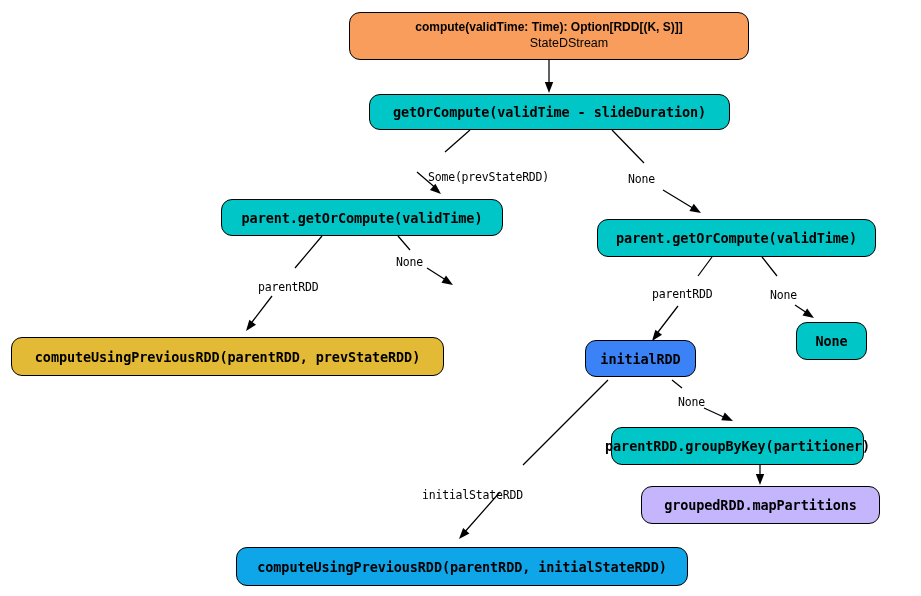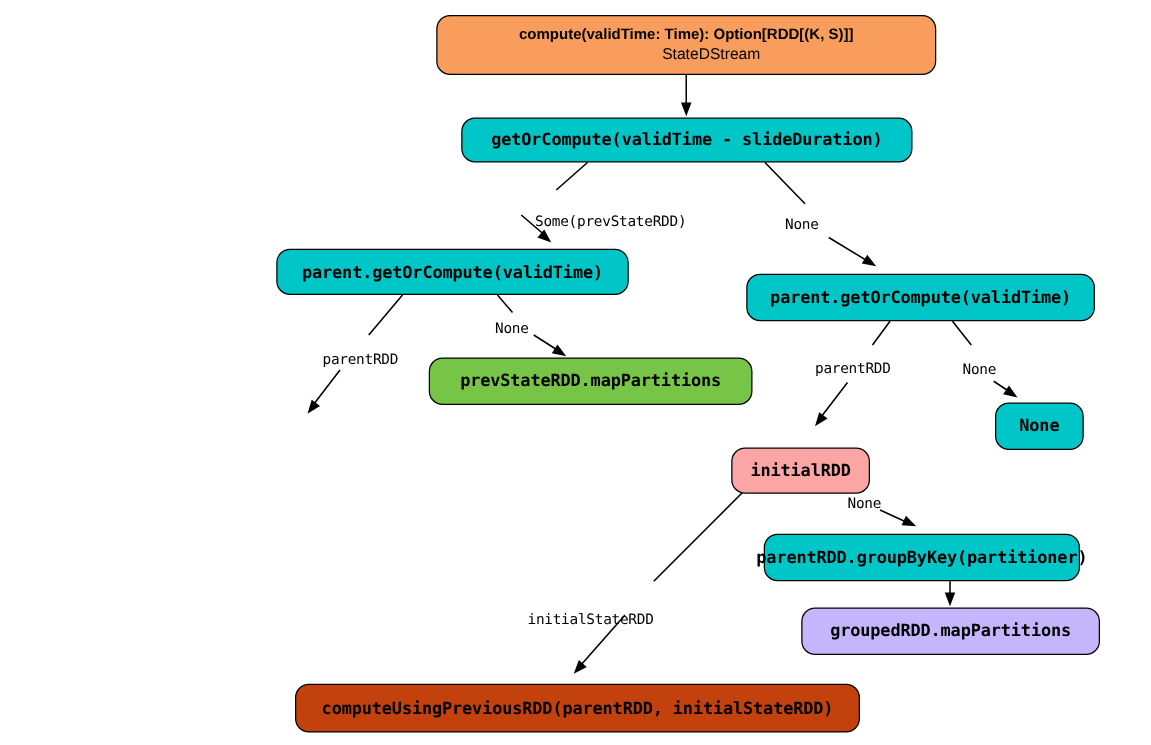--- a/index.html
+++ b/index.html
@@ -115,33 +115,33 @@
       </div>
       <div class="node mono" style="left: 369px; top: 94px; width: 361px; height: 36px; background: rgb(0, 198, 200);">
         <div>getOrCompute(validTime - slideDuration)</div>
       </div>
       <div class="node mono" style="left: 221px; top: 199px; width: 282px; height: 37px; background: rgb(0, 198, 200);">
         <div>parent.getOrCompute(validTime)</div>
       </div>
       <div class="node mono" style="left: 597px; top: 219px; width: 279px; height: 38px; background: rgb(0, 198, 200);">
         <div>parent.getOrCompute(validTime)</div>
       </div>
-      <div class="node mono" style="left: 343px; top: 286px; width: 259px; height: 38px; background: rgb(118, 197, 70);">
-        <div>prevStateRDD.mapPartitions</div>
+      <div class="node mono" style="left: 11px; top: 337px; width: 433px; height: 39px; background: rgb(227, 186, 53);">
+        <div>computeUsingPreviousRDD(parentRDD, prevStateRDD)</div>
       </div>
       <div class="node mono" style="left: 796px; top: 322px; width: 71px; height: 38px; background: rgb(0, 198, 200);">
         <div>None</div>
       </div>
-      <div class="node mono" style="left: 585px; top: 358px; width: 111px; height: 37px; background: #fca5a5;">
+      <div class="node mono" style="left: 585px; top: 340px; width: 111px; height: 37px; background: #3b82f6;">
         <div>initialRDD</div>
       </div>
       <div class="node mono" style="left: 611px; top: 427px; width: 253px; height: 38px; background: rgb(0, 198, 200);">
         <div>parentRDD.groupByKey(partitioner)</div>
       </div>
       <div class="node mono" style="left: 641px; top: 486px; width: 239px; height: 38px; background: #c4b5fd;">
         <div>groupedRDD.mapPartitions</div>
       </div>
-      <div class="node mono" style="left: 236px; top: 547px; width: 452px; height: 39px; background: #c2410c;">
+      <div class="node mono" style="left: 236px; top: 547px; width: 452px; height: 39px; background: #0ea5e9;">
         <div>computeUsingPreviousRDD(parentRDD, initialStateRDD)</div>
       </div>
     </div>
 
 </div>
 
 </body></html>

